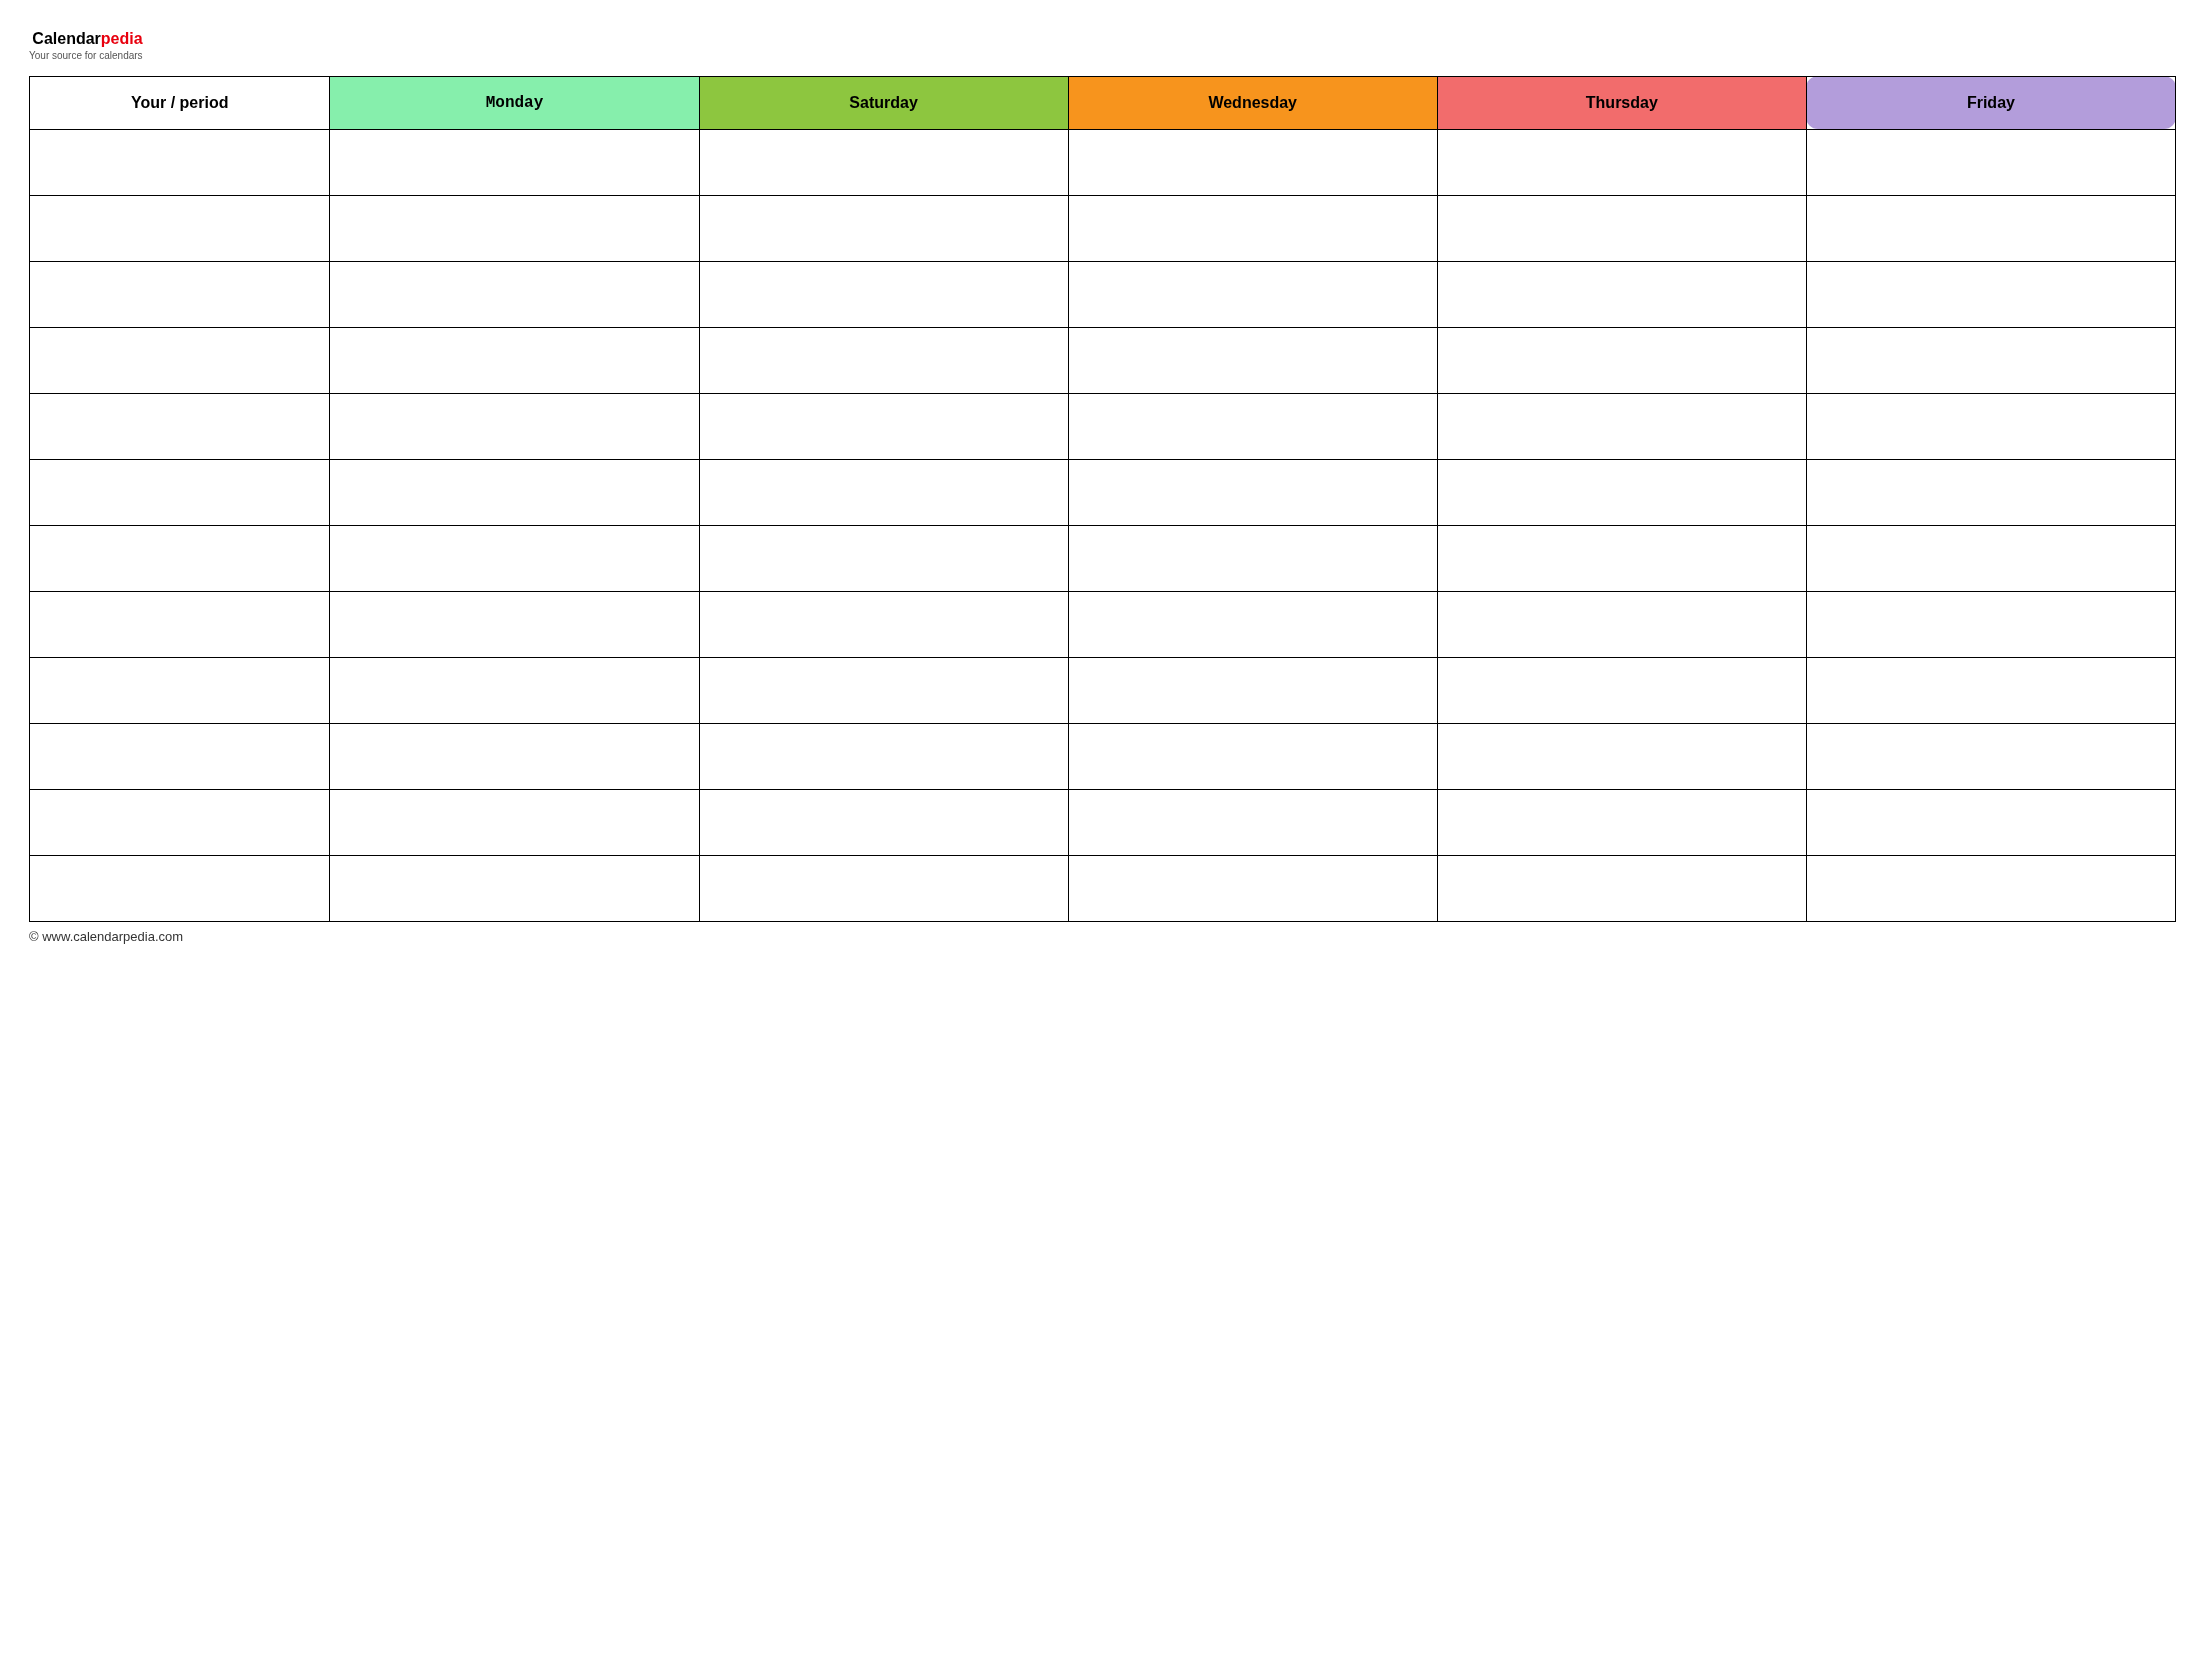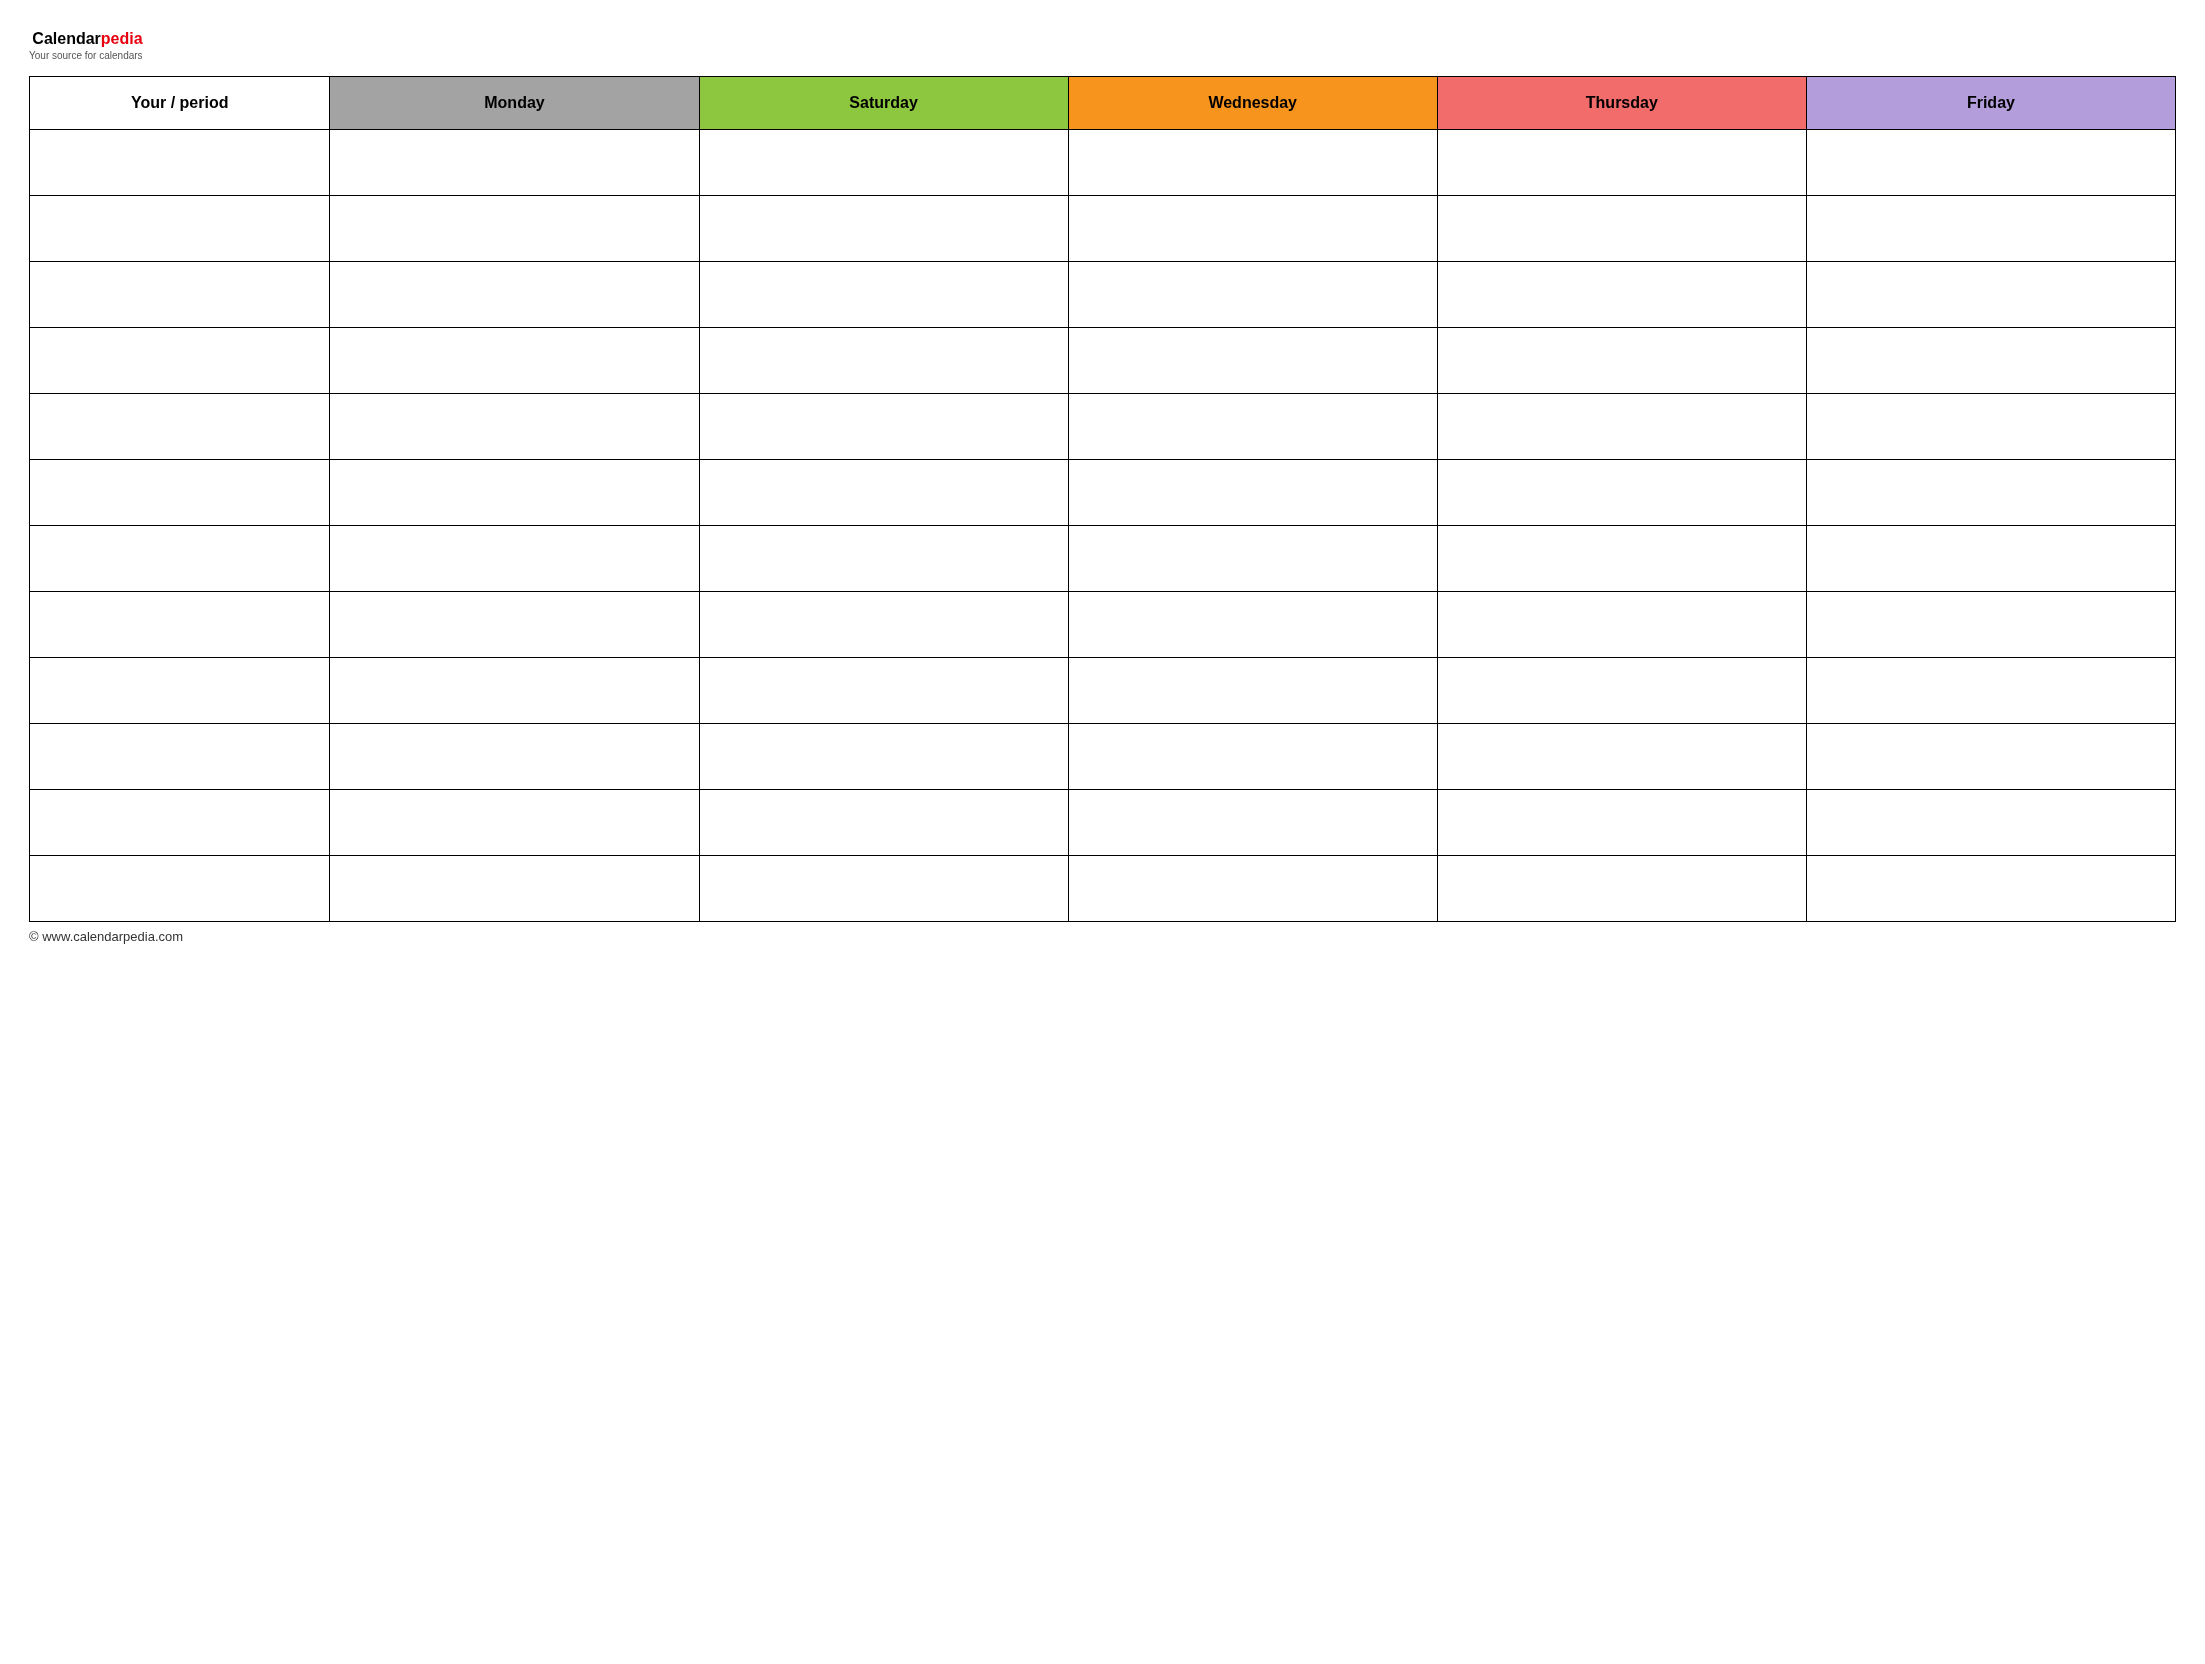--- a/index.html
+++ b/index.html
@@ -97,23 +97,24 @@
       border: 0.7px solid #000000;
     }
 
     .th-time {
       background-color: #ffffff;
       color: #000000;
       width: 14%;
     }
 
     .th-monday {
-      background-color: #a3a3a3;
-      color: #000000;
-      width: 17.2%;
+      background-color: #86efac;
+      color: #000000;
+      width: 17.2%;
+      font-family: Liberation Mono, monospace;
     }
 
     .th-tuesday {
       background-color: #8dc63f;
       color: #000000;
       width: 17.2%;
     }
 
     .th-wednesday {
       background-color: #f7941d;
@@ -124,20 +125,21 @@
     .th-thursday {
       background-color: #f26c6c;
       color: #000000;
       width: 17.2%;
     }
 
     .th-friday {
       background-color: #b39ddb;
       color: #000000;
       width: 17.2%;
+      border-radius: 12px;
     }
 
     .footer {
       margin-top: 7.3px;
       font-size: 13px;
       color: #333333;
     }
   </style>
 </head>
 <body>

